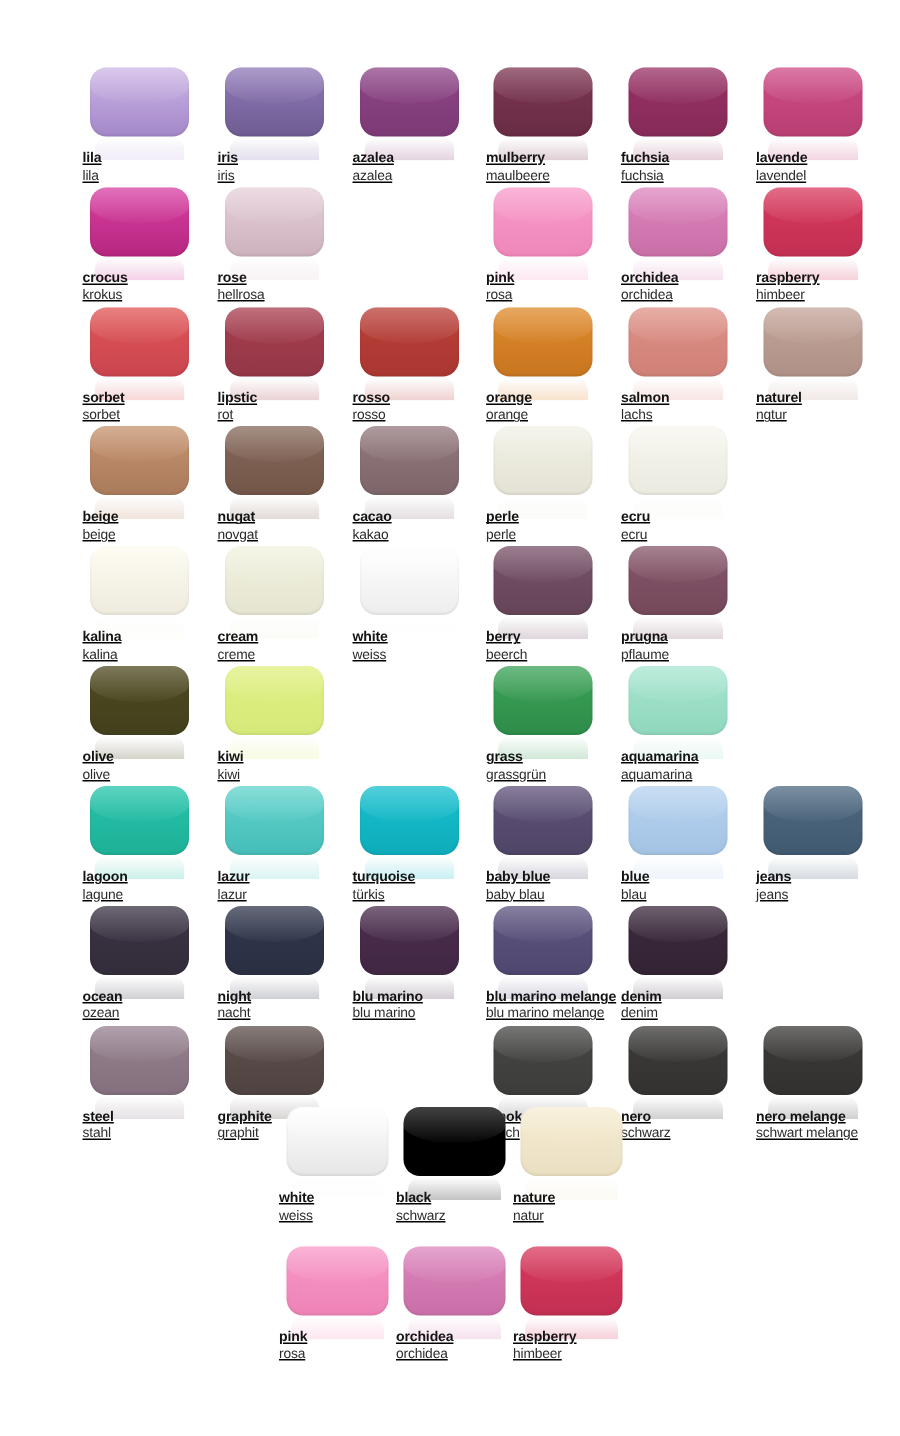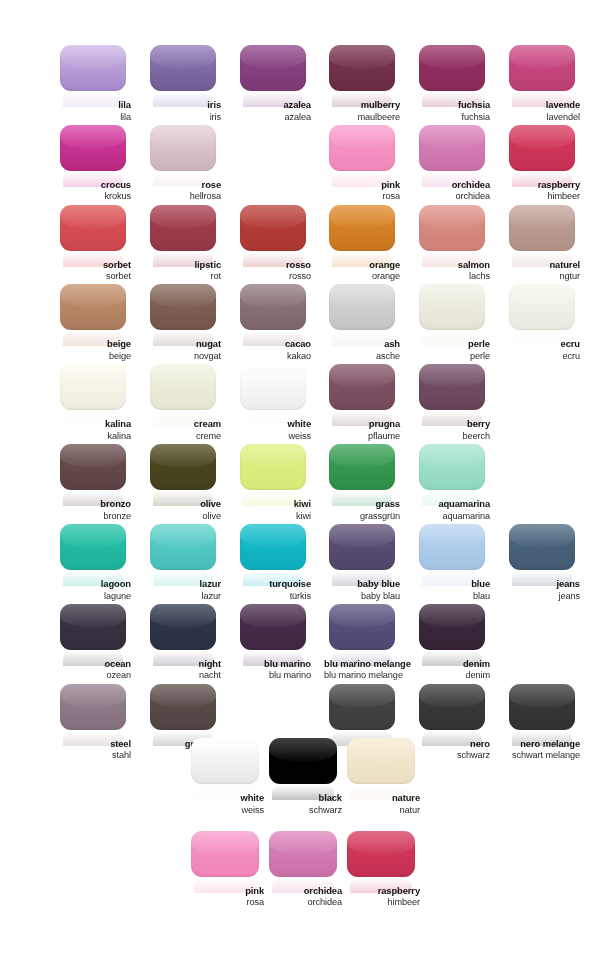--- a/index.html
+++ b/index.html
@@ -83,23 +83,24 @@
     opacity: 0.28;
     transform: scaleY(-1);
     -webkit-mask-image: linear-gradient(to top, rgba(0,0,0,0) 5%, rgba(0,0,0,0.85) 100%);
     mask-image: linear-gradient(to top, rgba(0,0,0,0) 5%, rgba(0,0,0,0.85) 100%);
     filter: blur(0.4px);
     pointer-events: none;
   }
 
   .swatch-labels {
     position: relative;
-    text-align: right;
+    text-align: left;
     margin-top: 9px;
     line-height: 1.12;
+    text-decoration: underline;
   }
 
   .label-en {
     display: block;
     font-size: 9.4px;
     font-weight: bold;
     color: #141414;
     letter-spacing: -0.1px;
     white-space: nowrap;
   }
@@ -271,30 +272,20 @@
           </div>
           <div class="swatch-labels">
             <span class="label-en">white</span>
             <span class="label-de">weiss</span>
           </div>
         </div>
       </div>
       <div class="swatch-row">
         <div class="swatch-cell">
           <div class="swatch-chip-wrap">
-            <div class="swatch-chip" style="background: linear-gradient(rgb(108, 79, 79) 0%, rgb(91, 66, 66) 100%);"></div>
-            <div class="swatch-reflection" style="background: linear-gradient(rgb(108, 79, 79) 0%, rgb(91, 66, 66) 100%);"></div>
-          </div>
-          <div class="swatch-labels">
-            <span class="label-en">bronzo</span>
-            <span class="label-de">bronze</span>
-          </div>
-        </div>
-        <div class="swatch-cell">
-          <div class="swatch-chip-wrap">
             <div class="swatch-chip" style="background: linear-gradient(rgb(79, 74, 32) 0%, rgb(66, 64, 28) 100%);"></div>
             <div class="swatch-reflection" style="background: linear-gradient(rgb(79, 74, 32) 0%, rgb(66, 64, 28) 100%);"></div>
           </div>
           <div class="swatch-labels">
             <span class="label-en">olive</span>
             <span class="label-de">olive</span>
           </div>
         </div>
         <div class="swatch-cell">
           <div class="swatch-chip-wrap">
@@ -487,30 +478,20 @@
           </div>
           <div class="swatch-labels">
             <span class="label-en">naturel</span>
             <span class="label-de">ngtur</span>
           </div>
         </div>
       </div>
       <div class="swatch-row">
         <div class="swatch-cell">
           <div class="swatch-chip-wrap">
-            <div class="swatch-chip" style="background: linear-gradient(rgb(220, 220, 220) 0%, rgb(194, 194, 194) 100%);"></div>
-            <div class="swatch-reflection" style="background: linear-gradient(rgb(220, 220, 220) 0%, rgb(194, 194, 194) 100%);"></div>
-          </div>
-          <div class="swatch-labels">
-            <span class="label-en">ash</span>
-            <span class="label-de">asche</span>
-          </div>
-        </div>
-        <div class="swatch-cell">
-          <div class="swatch-chip-wrap">
             <div class="swatch-chip" style="background: linear-gradient(rgb(242, 241, 230) 0%, rgb(227, 226, 212) 100%);"></div>
             <div class="swatch-reflection" style="background: linear-gradient(rgb(242, 241, 230) 0%, rgb(227, 226, 212) 100%);"></div>
           </div>
           <div class="swatch-labels">
             <span class="label-en">perle</span>
             <span class="label-de">perle</span>
           </div>
         </div>
         <div class="swatch-cell">
           <div class="swatch-chip-wrap">
@@ -519,38 +500,38 @@
           </div>
           <div class="swatch-labels">
             <span class="label-en">ecru</span>
             <span class="label-de">ecru</span>
           </div>
         </div>
       </div>
       <div class="swatch-row">
         <div class="swatch-cell">
           <div class="swatch-chip-wrap">
+            <div class="swatch-chip" style="background: linear-gradient(rgb(119, 82, 104) 0%, rgb(101, 68, 88) 100%);"></div>
+            <div class="swatch-reflection" style="background: linear-gradient(rgb(119, 82, 104) 0%, rgb(101, 68, 88) 100%);"></div>
+          </div>
+          <div class="swatch-labels">
+            <span class="label-en">berry</span>
+            <span class="label-de">beerch</span>
+          </div>
+        </div>
+        <div class="swatch-cell">
+          <div class="swatch-chip-wrap">
             <div class="swatch-chip" style="background: linear-gradient(rgb(135, 86, 106) 0%, rgb(116, 72, 90) 100%);"></div>
             <div class="swatch-reflection" style="background: linear-gradient(rgb(135, 86, 106) 0%, rgb(116, 72, 90) 100%);"></div>
           </div>
           <div class="swatch-labels">
             <span class="label-en">prugna</span>
             <span class="label-de">pflaume</span>
           </div>
         </div>
-        <div class="swatch-cell">
-          <div class="swatch-chip-wrap">
-            <div class="swatch-chip" style="background: linear-gradient(rgb(119, 82, 104) 0%, rgb(101, 68, 88) 100%);"></div>
-            <div class="swatch-reflection" style="background: linear-gradient(rgb(119, 82, 104) 0%, rgb(101, 68, 88) 100%);"></div>
-          </div>
-          <div class="swatch-labels">
-            <span class="label-en">berry</span>
-            <span class="label-de">beerch</span>
-          </div>
-        </div>
       </div>
       <div class="swatch-row">
         <div class="swatch-cell">
           <div class="swatch-chip-wrap">
             <div class="swatch-chip" style="background: linear-gradient(rgb(59, 162, 87) 0%, rgb(46, 140, 73) 100%);"></div>
             <div class="swatch-reflection" style="background: linear-gradient(rgb(59, 162, 87) 0%, rgb(46, 140, 73) 100%);"></div>
           </div>
           <div class="swatch-labels">
             <span class="label-en">grass</span>
             <span class="label-de">grassgrün</span>

